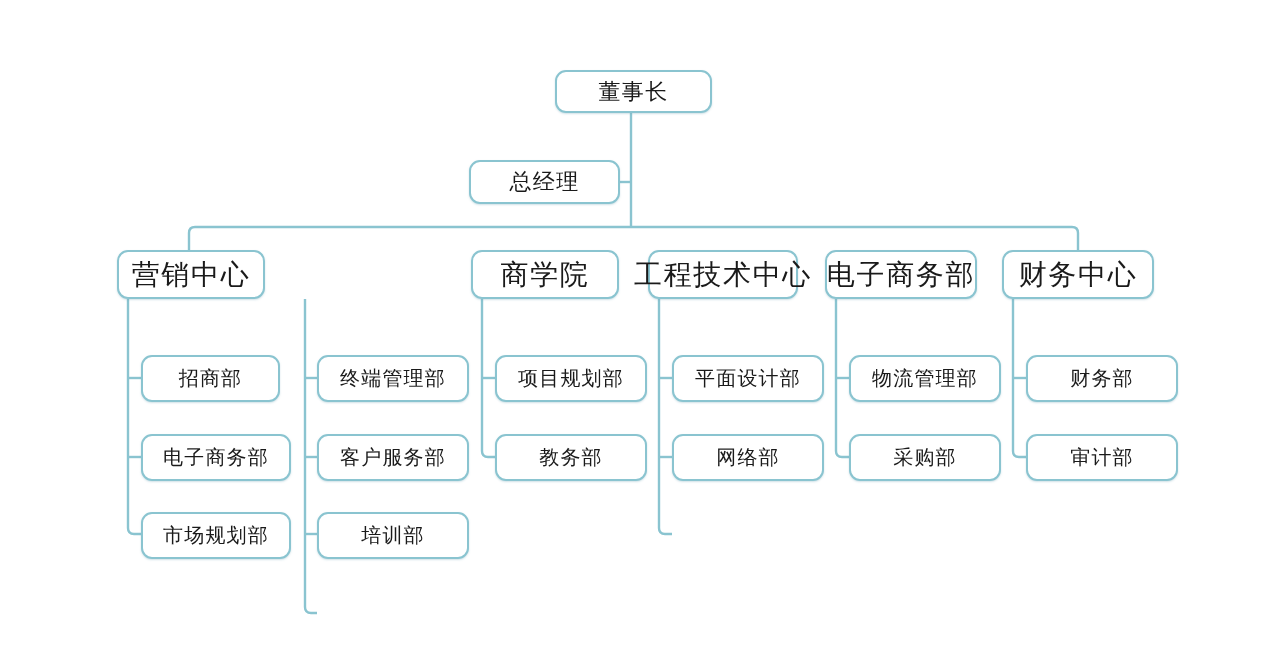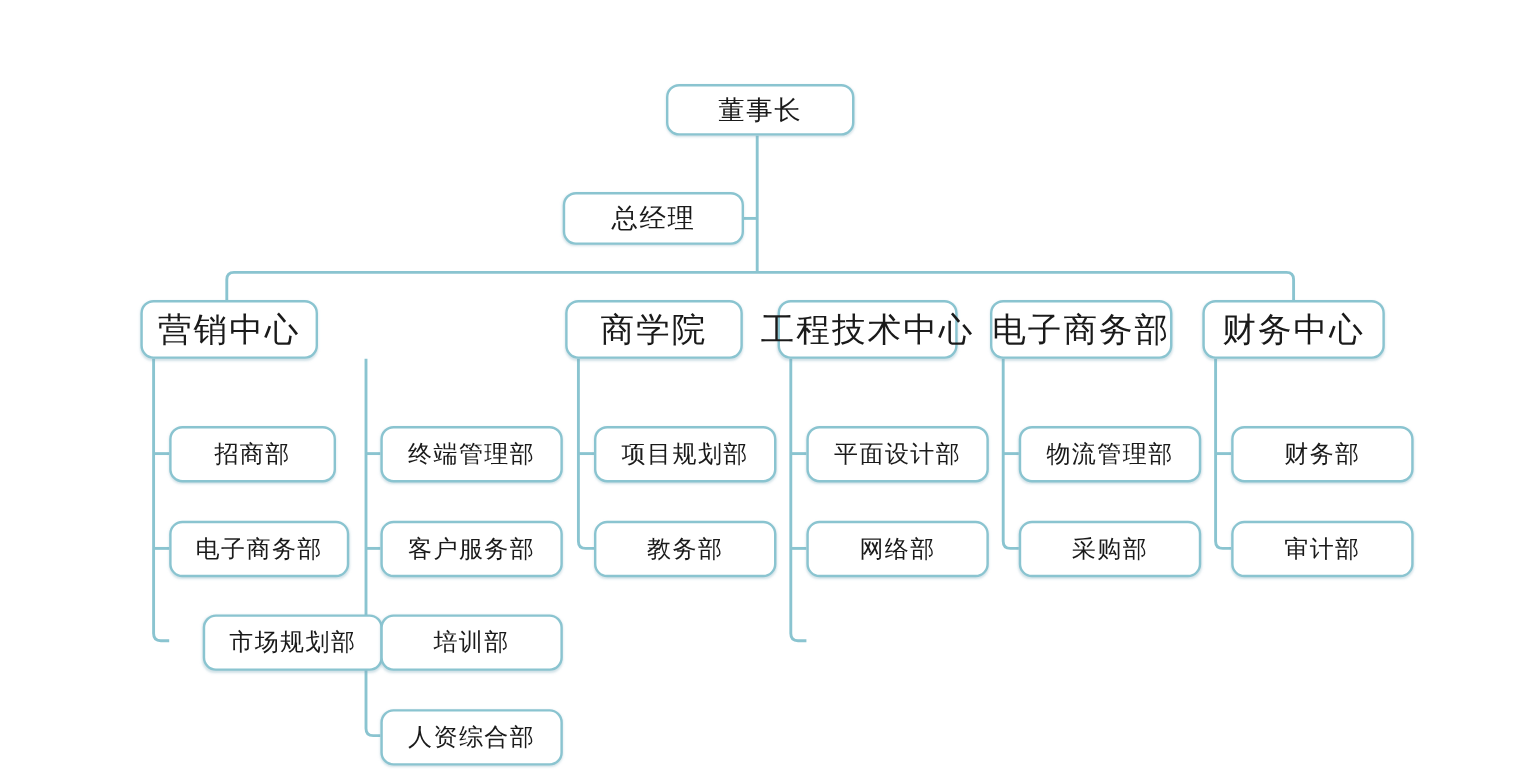--- a/index.html
+++ b/index.html
@@ -71,26 +71,25 @@
   <div class="node l2" style="left:469px;top:160px;width:151px;height:44px;">总经理</div>
 
   <div class="node center" style="left:117px;top:250px;width:148px;height:49px;">营销中心</div>
   <div class="node center" style="left:471px;top:250px;width:148px;height:49px;">商学院</div>
   <div class="node center" style="left:648px;top:250px;width:150px;height:49px;">工程技术中心</div>
   <div class="node center" style="left:825px;top:250px;width:152px;height:49px;">电子商务部</div>
   <div class="node center" style="left:1002px;top:250px;width:152px;height:49px;">财务中心</div>
 
   <div class="node dept" style="left:141px;top:355px;width:139px;height:47px;">招商部</div>
   <div class="node dept" style="left:141px;top:434px;width:150px;height:47px;">电子商务部</div>
-  <div class="node dept" style="left:141px;top:512px;width:150px;height:47px;margin-left:28px;">市场规划部</div>
+  <div class="node dept" style="left:141px;top:512px;width:150px;height:47px;">市场规划部</div>
 
   <div class="node dept" style="left:317px;top:355px;width:152px;height:47px;">终端管理部</div>
   <div class="node dept" style="left:317px;top:512px;width:152px;height:47px;">培训部</div>
   <div class="node dept" style="left:317px;top:434px;width:152px;height:47px;">客户服务部</div>
-  <div class="node dept" style="left:317px;top:591px;width:152px;height:47px;">人资综合部</div>
 
   <div class="node dept" style="left:495px;top:355px;width:152px;height:47px;">项目规划部</div>
   <div class="node dept" style="left:495px;top:434px;width:152px;height:47px;">教务部</div>
 
   <div class="node dept" style="left:672px;top:355px;width:152px;height:47px;">平面设计部</div>
   <div class="node dept" style="left:672px;top:434px;width:152px;height:47px;">网络部</div>
 
   <div class="node dept" style="left:849px;top:355px;width:152px;height:47px;">物流管理部</div>
   <div class="node dept" style="left:849px;top:434px;width:152px;height:47px;">采购部</div>
 

